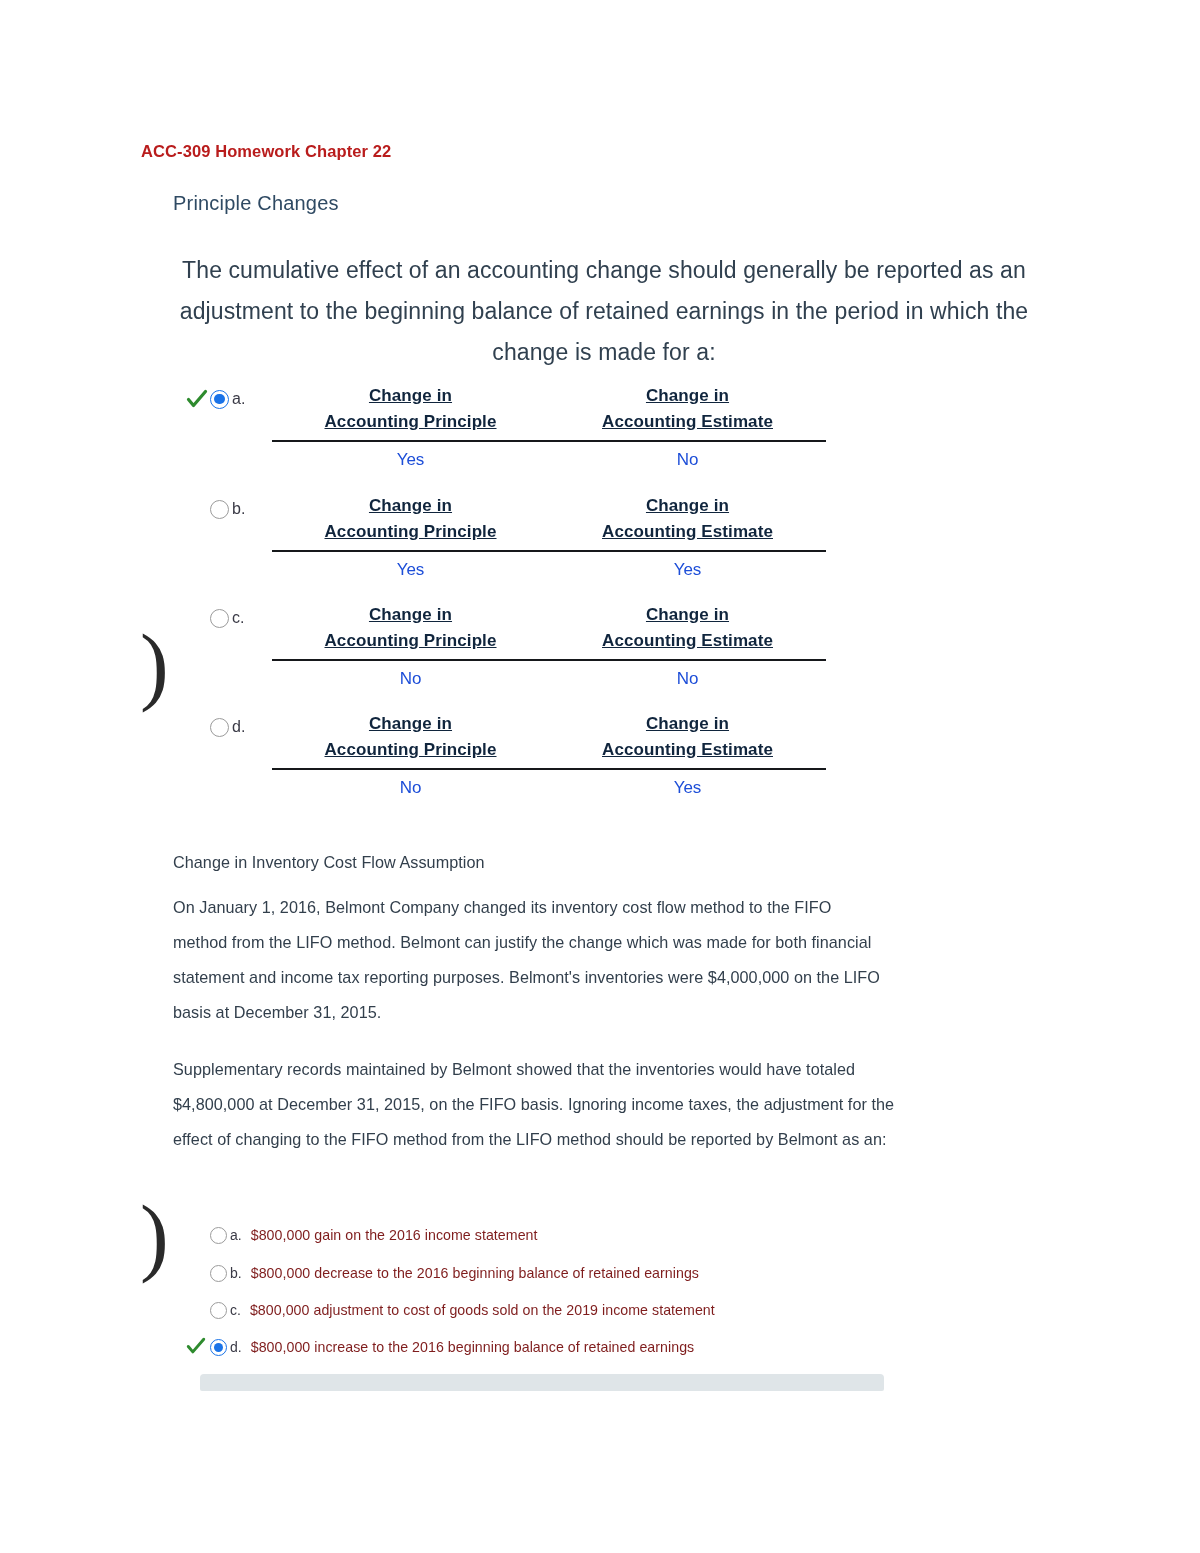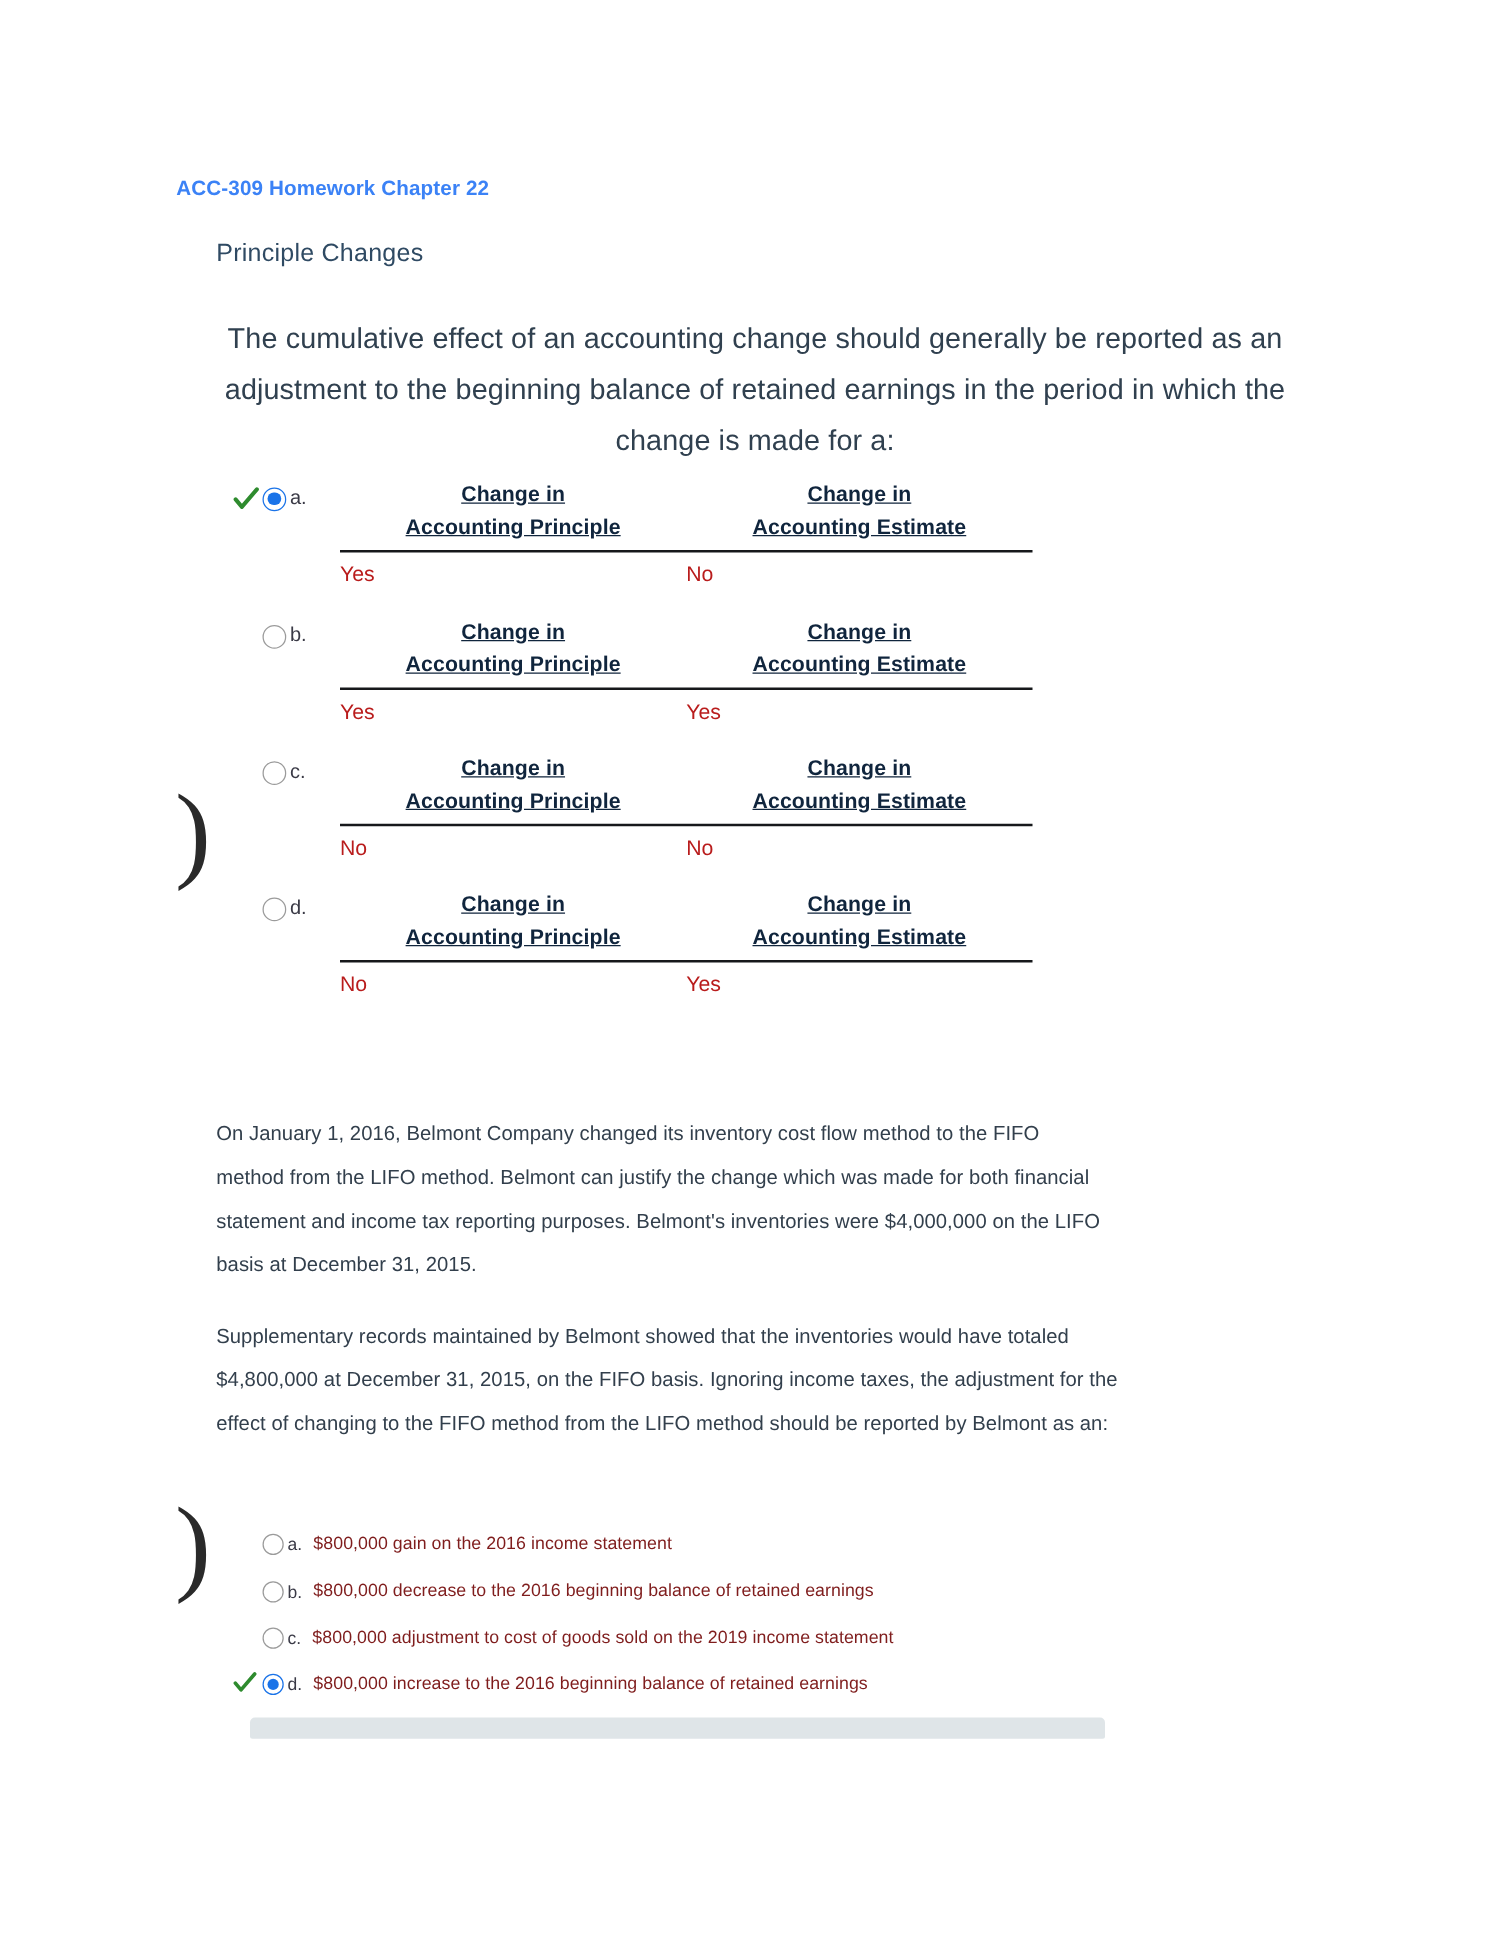--- a/index.html
+++ b/index.html
@@ -22,21 +22,21 @@
     inset: 0;
   }
 
   
   .doc-title {
     position: absolute;
     left: 141px;
     top: 142px;
     font-size: 16.5px;
     font-weight: bold;
-    color: #3b82f6;
+    color: #b91c1c;
     letter-spacing: 0.1px;
     white-space: nowrap;
   }
 
   .section-heading {
     position: absolute;
     left: 173px;
     top: 192px;
     font-size: 20px;
     color: #2f4a63;
@@ -162,22 +162,23 @@
     height: 0;
     border-top: 2.6px solid #16181b;
     margin-top: 5px;
   }
   .matrix-values {
     display: flex;
     margin-top: 3px;
   }
   .matrix-values > div {
     flex: 1 1 50%;
+    text-align: center;
     font-size: 17px;
-    color: #b91c1c;
+    color: #1d4ed8;
     line-height: 30px;
   }
 
   
   .list-option {
     position: absolute;
     left: 186px;
     height: 28px;
     display: flex;
     align-items: center;
@@ -346,20 +347,21 @@
         </div>
       </div>
       <div class="matrix-rule"></div>
       <div class="matrix-values">
         <div>No</div>
         <div>Yes</div>
       </div>
     </div>
   </div>
 
+  <div class="body-text" id="q2-label">Change in Inventory Cost Flow Assumption</div>
   <div class="body-text" id="q2-para1">On January 1, 2016, Belmont Company changed its inventory cost flow method to the FIFO method from the LIFO method. Belmont can justify the change which was made for both financial statement and income tax reporting purposes. Belmont's inventories were $4,000,000 on the LIFO basis at December 31, 2015.</div>
   <div class="body-text" id="q2-para2">Supplementary records maintained by Belmont showed that the inventories would have totaled $4,800,000 at December 31, 2015, on the FIFO basis. Ignoring income taxes, the adjustment for the effect of changing to the FIFO method from the LIFO method should be reported by Belmont as an:</div>
 
   <div class="list-option" id="l-opt-a">
     <span class="opt-marker">
       <span class="check-mark hidden">
         <svg width="20" height="20" viewBox="0 0 22 22">
             <path d="M2.5 11.5 L7.5 17.5 L19.5 3.5" fill="none" stroke="#2e8b2e" stroke-width="3.2" stroke-linecap="round" stroke-linejoin="round"></path>
           </svg>
       </span>

